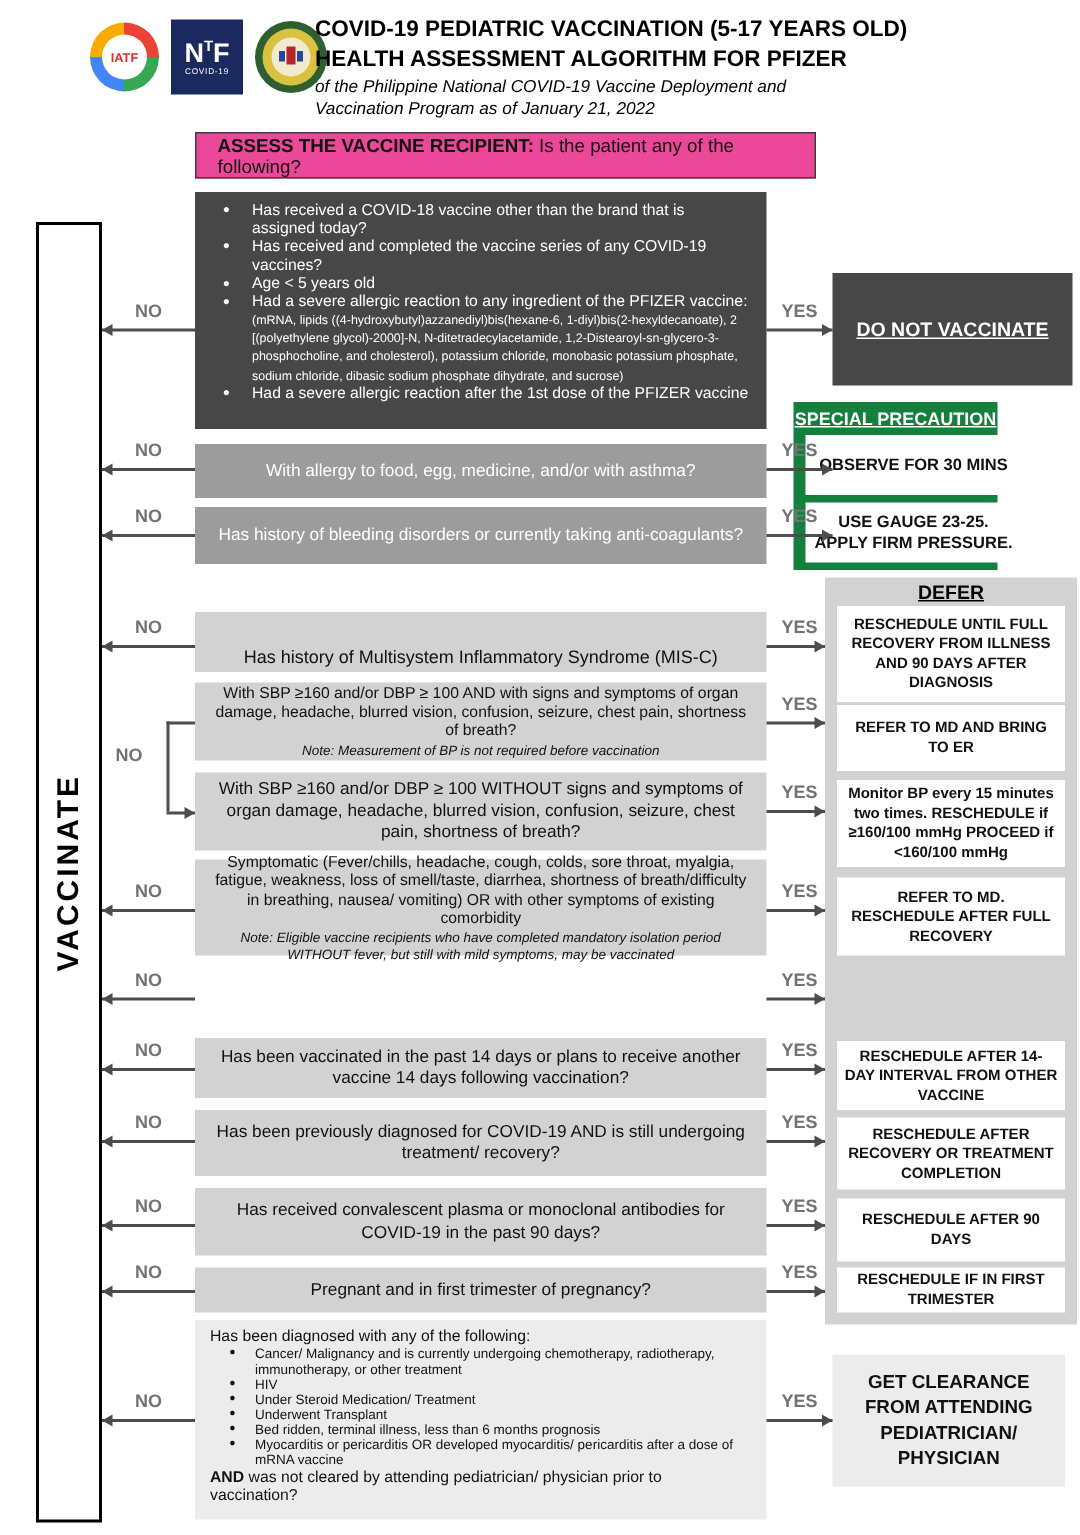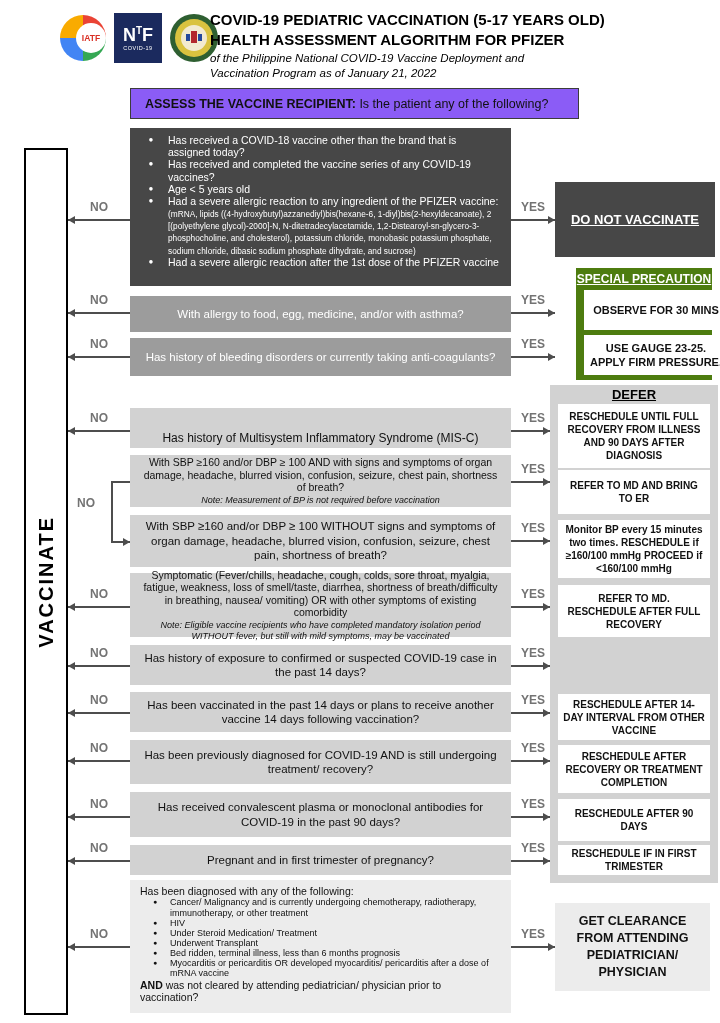--- a/index.html
+++ b/index.html
@@ -5,37 +5,37 @@
   html,body{margin:0;padding:0;background:#fff;}
   .page{position:relative;width:720px;height:1023px;background:#fff;overflow:hidden;
         font-family:"Liberation Sans", sans-serif;color:#111;}
   .abs{position:absolute;box-sizing:border-box;}
 
   
   .title-line{font-weight:bold;font-size:15px;line-height:1.3;color:#000;}
   .subtitle{font-style:italic;font-size:11.5px;line-height:1.3;color:#000;width:360px;margin-top:2px;}
   .logo-iatf{width:46px;height:46px;border-radius:50%;
      background:conic-gradient(#ea4335 0 25%,#34a853 25% 50%,#4285f4 50% 75%,#f9ab00 75% 100%);
-     display:flex;align-items:center;justify-content:flex-end;}
+     display:flex;align-items:center;justify-content:center;}
   .logo-iatf .core{width:30px;height:30px;border-radius:50%;background:#fff;display:flex;align-items:center;justify-content:center;
      font-size:8.5px;font-weight:bold;color:#d93025;}
   .logo-ntf{width:48px;height:50px;background:#1b2a5e;color:#fff;display:flex;flex-direction:column;
      align-items:center;justify-content:center;}
   .logo-ntf .big{font-weight:bold;font-size:18px;line-height:1;}
   .logo-ntf .big sup{font-size:10px;}
   .logo-ntf .small{font-size:5.5px;letter-spacing:.5px;margin-top:1px;}
   .logo-seal{width:48px;height:48px;border-radius:50%;background:#2e5f31;display:flex;align-items:center;justify-content:center;}
   .logo-seal .ring{width:38px;height:38px;border-radius:50%;background:#d9c23f;display:flex;align-items:center;justify-content:center;}
   .logo-seal .center{width:26px;height:26px;border-radius:50%;background:#f2ead0;position:relative;}
   .logo-seal .center .red{position:absolute;left:10px;top:6px;width:6px;height:12px;background:#b3272d;}
   .logo-seal .center .blue{position:absolute;left:5px;top:9px;width:4px;height:7px;background:#24489c;}
   .logo-seal .center .blue2{position:absolute;right:5px;top:9px;width:4px;height:7px;background:#24489c;}
 
   
-  .assess{left:130px;top:88px;width:449px;height:31px;border:1.5px solid #3c3c3c;background:#8b5cf6;
+  .assess{left:130px;top:88px;width:414px;height:31px;border:1.5px solid #3c3c3c;background:#ec4899;
      display:flex;align-items:center;padding-left:14px;font-size:12.5px;}
 
   
   .vacc-bar{left:24px;top:148px;width:44px;height:867px;border:2px solid #000;background:#fff;
      display:flex;align-items:center;justify-content:center;}
   .vacc-text{writing-mode:vertical-rl;transform:rotate(180deg);font-weight:bold;font-size:20px;
      letter-spacing:2px;color:#000;}
 
   
   .cond{left:130px;width:381px;display:flex;flex-direction:column;align-items:center;justify-content:center;
@@ -58,21 +58,21 @@
   .palebox{left:130px;top:880px;width:381px;height:133px;background:#ececec;color:#111;
      padding:5px 10px 4px 10px;font-size:10.5px;line-height:1.18;text-align:left;overflow:hidden;}
   .pbul{display:flex;font-size:9px;line-height:1.13;}
   .pbul .dot{flex:0 0 30px;text-align:center;font-size:7px;line-height:10px;}
   .pbul .btext{flex:1;}
 
   
   .dnv{left:555px;top:182px;width:160px;height:75px;background:#474747;color:#fff;display:flex;
      align-items:center;justify-content:center;font-weight:bold;font-size:13px;text-align:center;}
   .dnv span{text-decoration:underline;}
-  .sp{left:576px;top:268px;width:136px;height:112px;background:#4d7c0f;}
+  .sp{left:529px;top:268px;width:136px;height:112px;background:#15803d;}
   .sp-header{position:absolute;top:4px;left:0;width:100%;text-align:center;color:#fff;font-weight:bold;
      font-size:12px;text-decoration:underline;}
   .defer{left:550px;top:385px;width:168px;height:498px;background:#d2d2d2;}
   .defer-header{position:absolute;top:2px;left:0;width:100%;text-align:center;color:#000;font-weight:bold;
      font-size:13px;text-decoration:underline;}
   .obox{position:absolute;background:#fff;display:flex;align-items:center;justify-content:center;
      text-align:center;font-weight:bold;font-size:10px;line-height:1.3;padding:2px 5px;box-sizing:border-box;}
   .clearance{left:555px;top:903px;width:155px;height:88px;background:#ececec;display:flex;align-items:center;
      justify-content:center;text-align:center;font-weight:bold;font-size:12.5px;line-height:1.35;padding:4px;}
 
@@ -159,23 +159,20 @@
     <span>With SBP ≥160 and/or DBP ≥ 100 AND with signs and symptoms of organ damage, headache, blurred vision, confusion, seizure, chest pain, shortness of breath?</span>
     <span class="note">Note: Measurement of BP is not required before vaccination</span>
   </div>
   <div class="abs cond light" style="top:515px;height:52px;">
       <span>With SBP ≥160 and/or DBP ≥ 100 WITHOUT signs and symptoms of organ damage, headache, blurred vision, confusion, seizure, chest pain, shortness of breath?</span>
     </div>
   <div class="abs cond light small-main" style="top:573px;height:64px;">
     <span>Symptomatic (Fever/chills, headache, cough, colds, sore throat, myalgia, fatigue, weakness, loss of smell/taste, diarrhea, shortness of breath/difficulty in breathing, nausea/ vomiting) OR with other symptoms of existing comorbidity</span>
     <span class="note">Note: Eligible vaccine recipients who have completed mandatory isolation period WITHOUT fever, but still with mild symptoms, may be vaccinated</span>
   </div>
-  <div class="abs cond light" style="top:645px;height:40px;">
-      <span>Has history of exposure to confirmed or suspected COVID-19 case in the past 14 days?</span>
-    </div>
   <div class="abs cond light" style="top:692px;height:40px;">
       <span>Has been vaccinated in the past 14 days or plans to receive another vaccine 14 days following vaccination?</span>
     </div>
   <div class="abs cond light" style="top:740px;height:44px;">
       <span>Has been previously diagnosed for COVID-19 AND is still undergoing treatment/ recovery?</span>
     </div>
   <div class="abs cond light" style="top:792px;height:45px;">
       <span>Has received convalescent plasma or monoclonal antibodies for COVID-19 in the past 90 days?</span>
     </div>
   <div class="abs cond light" style="top:845px;height:30px;">

